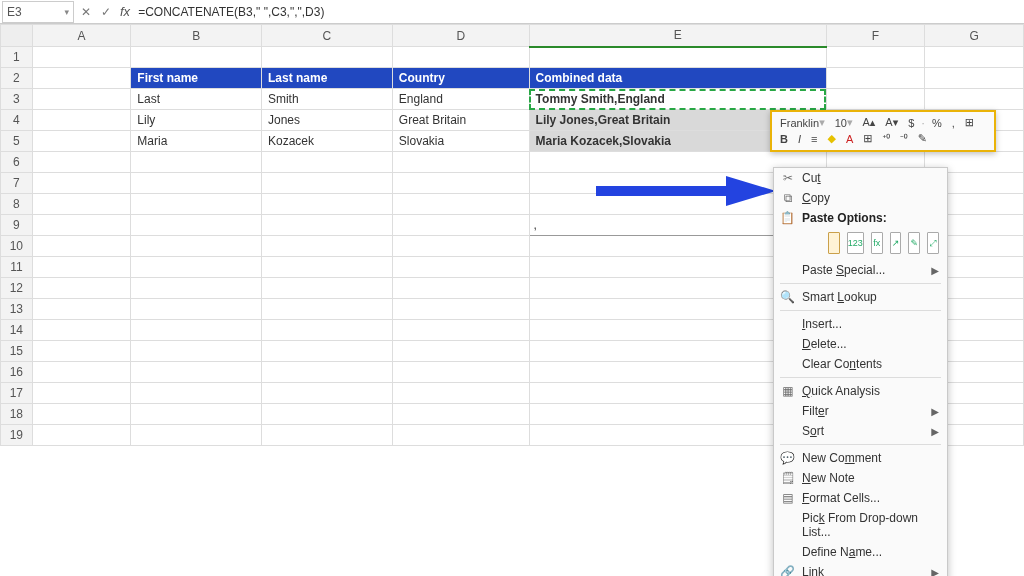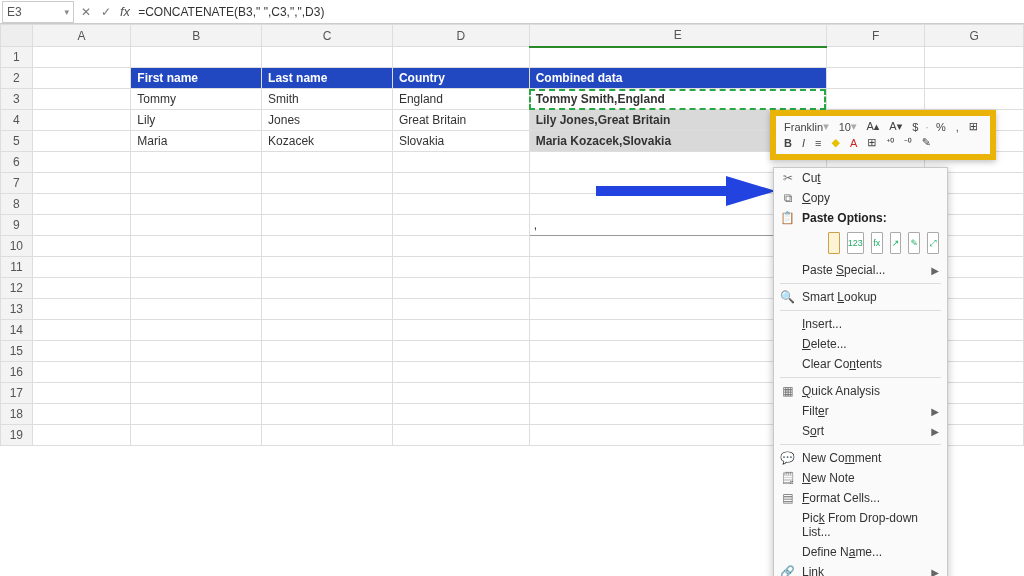--- a/index.html
+++ b/index.html
@@ -37,21 +37,21 @@
   td.sel-active { background: #fff; outline: 2px dashed #28a745; outline-offset: -2px; }
 
   
   td.float-val { border: 1px solid #999 !important; }
 
   
   th.colhdr.selcol { background: #dcdcdc; border-bottom: 2px solid #2a8a2a; }
   th.rowhdr.selrow { background: #e4e4e4; }
 
   
-  .minitb { position: absolute; left: 770px; top: 110px; width: 226px; background: #fafafa; border: 6px solid #eab308; box-shadow: 0 2px 6px rgba(0,0,0,.25); padding: 3px 5px; font-size: 11px; color: #444; }
+  .minitb { position: absolute; left: 770px; top: 110px; width: 226px; background: #fafafa; border: 2px solid #eab308; box-shadow: 0 2px 6px rgba(0,0,0,.25); padding: 3px 5px; font-size: 11px; color: #444; }
   .minitb .row1, .minitb .row2 { display: flex; align-items: center; gap: 4px; }
   .minitb .ctl { display: flex; align-items: center; padding: 1px 3px; }
   .minitb .sep { color: #aaa; }
 
   
   .ctx { position: absolute; left: 773px; top: 167px; width: 175px; background: #fafafa; border: 1px solid #c9c9c9; box-shadow: 0 2px 8px rgba(0,0,0,.25); font-size: 12px; color: #333; }
   .ctx .item { display: flex; align-items: center; padding: 3px 8px 3px 28px; position: relative; cursor: default; }
   .ctx .item.header { font-weight: bold; color: #222; }
   .ctx .item .icon { position: absolute; left: 6px; width: 16px; text-align: center; color: #6a6a6a; }
   .ctx .item .sub { margin-left: auto; color: #666; font-size: 10px; }
@@ -117,21 +117,21 @@
     <td class="cell tbl hdr">First name</td>
     <td class="cell tbl hdr">Last name</td>
     <td class="cell tbl hdr">Country</td>
     <td class="cell tbl hdr">Combined data</td>
     <td class="cell"></td>
           <td class="cell"></td>
         </tr>
   <tr>
           <th class="rowhdr selrow">3</th>
           <td class="cell"></td>
-    <td class="cell tbl">Tommy</td>
+    <td class="cell tbl">Last</td>
     <td class="cell tbl">Smith</td>
     <td class="cell tbl">England</td>
     <td class="cell tbl sel sel-active">Tommy Smith,England</td>
     <td class="cell"></td>
           <td class="cell"></td>
         </tr>
   <tr>
           <th class="rowhdr selrow">4</th>
           <td class="cell"></td>
     <td class="cell tbl">Lily</td>

